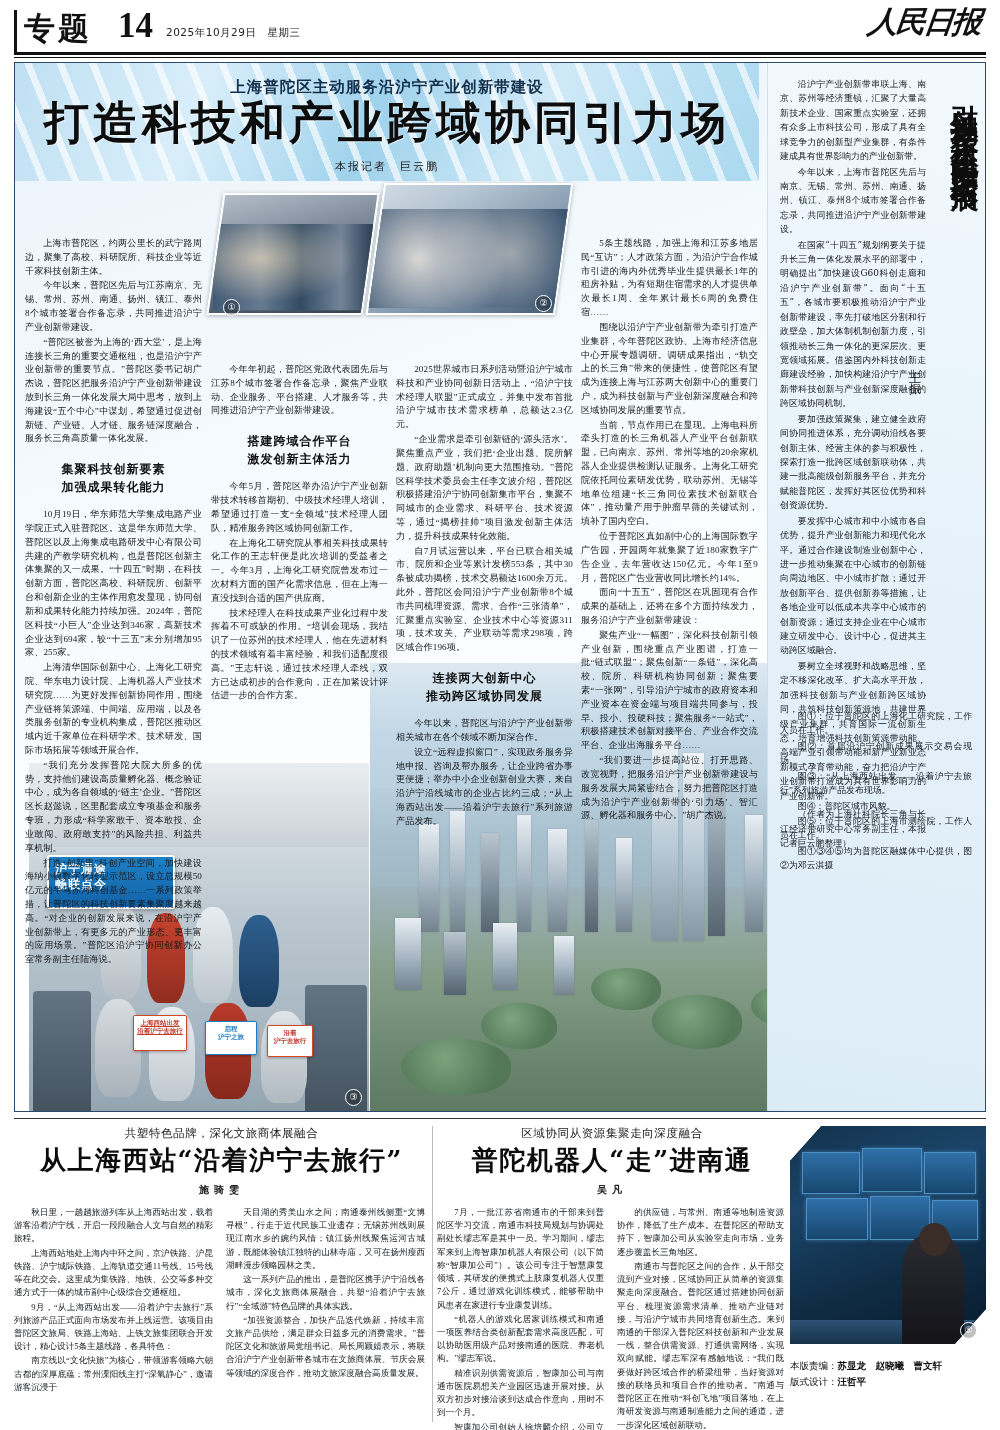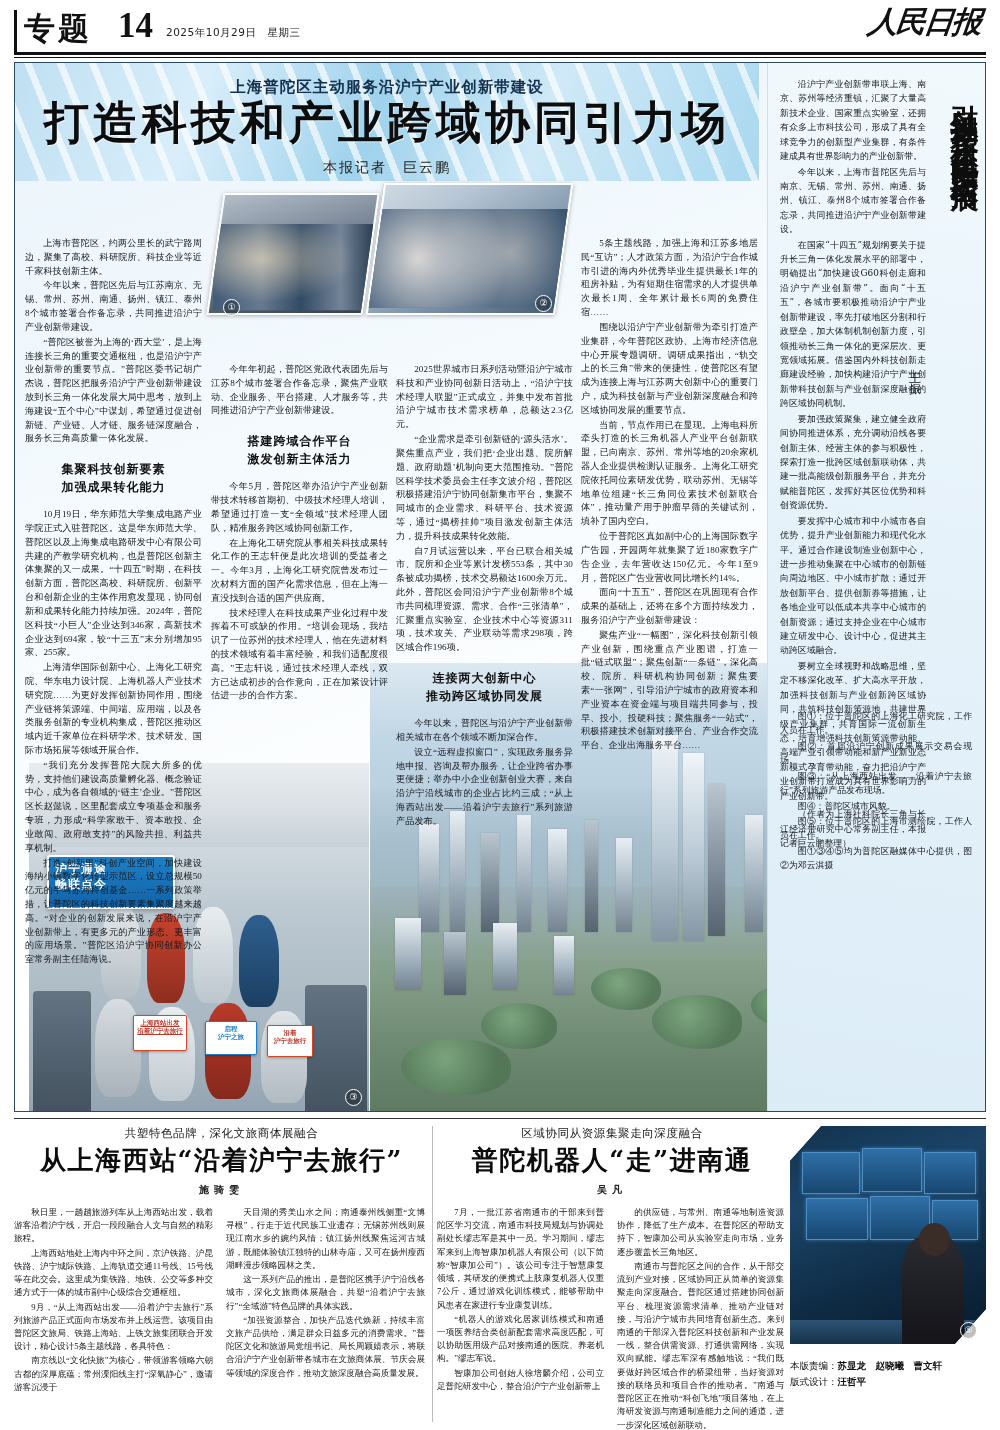--- a/index.html
+++ b/index.html
@@ -40,21 +40,21 @@
     background:repeating-linear-gradient(68deg,rgba(255,255,255,.65) 0px,rgba(255,255,255,.65) 7px,
       rgba(255,255,255,0) 7px,rgba(255,255,255,0) 30px);}
   .hero-shoulder{position:absolute;left:0;top:14px;width:744px;text-align:center;
     font-size:15.5px;font-weight:bold;letter-spacing:1px;color:#15304d;
     font-family:"DejaVu Serif",serif;}
   .hero-title{position:absolute;left:0;top:36px;width:744px;text-align:center;
     font-size:45px;font-weight:bold;letter-spacing:4px;color:#0d0d0d;
     font-family:"DejaVu Sans",sans-serif;line-height:1.05;
     text-shadow:1px 1px 0 rgba(255,255,255,.5);}
   .hero-byline{position:absolute;left:0;top:96px;width:744px;text-align:center;
-    font-size:14px;color:#222;letter-spacing:2px;font-family:"DejaVu Serif",serif;}
+    font-size:11px;color:#222;letter-spacing:2px;font-family:"DejaVu Serif",serif;}
 
   
   .cols{position:absolute;left:10px;top:126px;width:740px;height:700px;}
   .col{position:absolute;top:0;width:177px;font-size:9.1px;line-height:1.52;
     text-align:justify;color:#15181c;letter-spacing:.1px;margin-top:48px;}
   .c1{left:0;}.c2{left:186px;}.c3{left:371px;}.c4{left:556px;}
   .col p{margin:0 0 1px 0;text-indent:2em;}
   .sub-h{margin:14px 0 12px 0;text-align:center;font-size:12px;font-weight:bold;
     line-height:1.5;letter-spacing:1px;color:#111;font-family:"DejaVu Sans",sans-serif;
     text-indent:0;}
@@ -304,20 +304,21 @@
         <p>设立“远程虚拟窗口”，实现政务服务异地申报、咨询及帮办服务，让企业跨省办事更便捷；举办中小企业创新创业大赛，来自沿沪宁沿线城市的企业占比约三成；“从上海西站出发——沿着沪宁去旅行”系列旅游产品发布。</p>
       </div>
 
       <div class="col c4">
         <p>5条主题线路，加强上海和江苏多地居民“互访”；人才政策方面，为沿沪宁合作城市引进的海内外优秀毕业生提供最长1年的租房补贴，为有短期住宿需求的人才提供单次最长1周、全年累计最长6周的免费住宿……</p>
         <p>围绕以沿沪宁产业创新带为牵引打造产业集群，今年普陀区政协、上海市经济信息中心开展专题调研。调研成果指出，“轨交上的长三角”带来的便捷性，使普陀区有望成为连接上海与江苏两大创新中心的重要门户，成为科技创新与产业创新深度融合和跨区域协同发展的重要节点。</p>
         <p>当前，节点作用已在显现。上海电科所牵头打造的长三角机器人产业平台创新联盟，已向南京、苏州、常州等地的20余家机器人企业提供检测认证服务。上海化工研究院依托同位素研发优势，联动苏州、无锡等地单位组建“长三角同位素技术创新联合体”，推动量产用于肿瘤早筛的关键试剂，填补了国内空白。</p>
         <p>位于普陀区真如副中心的上海国际数字广告园，开园两年就集聚了近180家数字广告企业，去年营收达150亿元。今年1至9月，普陀区广告业营收同比增长约14%。</p>
         <p>面向“十五五”，普陀区在巩固现有合作成果的基础上，还将在多个方面持续发力，服务沿沪宁产业创新带建设：</p>
         <p>聚焦产业“一幅图”，深化科技创新引领产业创新，围绕重点产业图谱，打造一批“链式联盟”；聚焦创新“一条链”，深化高校、院所、科研机构协同创新；聚焦要素“一张网”，引导沿沪宁城市的政府资本和产业资本在资金端与项目端共同参与，投早、投小、投硬科技；聚焦服务“一站式”，积极搭建技术创新对接平台、产业合作交流平台、企业出海服务平台……</p>
+        <p>“我们要进一步提高站位、打开思路、改宽视野，把服务沿沪宁产业创新带建设与服务发展大局紧密结合，努力把普陀区打造成为沿沪宁产业创新带的‘引力场’、智汇源、孵化器和服务中心。”胡广杰说。</p>
       </div>
     </div>
 
     <div class="side">
       <div class="side-title">引领推动长三角一体化向更深层次拓展</div>
       <div class="side-author">王振</div>
       <div class="side-body">
         <p>沿沪宁产业创新带串联上海、南京、苏州等经济重镇，汇聚了大量高新技术企业、国家重点实验室，还拥有众多上市科技公司，形成了具有全球竞争力的创新型产业集群，有条件建成具有世界影响力的产业创新带。</p>
         <p>今年以来，上海市普陀区先后与南京、无锡、常州、苏州、南通、扬州、镇江、泰州8个城市签署合作备忘录，共同推进沿沪宁产业创新带建设。</p>
         <p>在国家“十四五”规划纲要关于提升长三角一体化发展水平的部署中，明确提出“加快建设G60科创走廊和沿沪宁产业创新带”。面向“十五五”，各城市要积极推动沿沪宁产业创新带建设，率先打破地区分割和行政壁垒，加大体制机制创新力度，引领推动长三角一体化的更深层次、更宽领域拓展。借鉴国内外科技创新走廊建设经验，加快构建沿沪宁产业创新带科技创新与产业创新深度融合的跨区域协同机制。</p>
@@ -361,20 +362,21 @@
   </div>
 
   <div class="bot-right">
     <div class="bot-shoulder">区域协同从资源集聚走向深度融合</div>
     <div class="bot-title">普陀机器人“走”进南通</div>
     <div class="bot-byline">吴凡</div>
     <div class="bot-cols">
       <div class="bot-col br-c1">
         <p>7月，一批江苏省南通市的干部来到普陀区学习交流，南通市科技局规划与协调处副处长缪志军是其中一员。学习期间，缪志军来到上海智康加机器人有限公司（以下简称“智康加公司”）。该公司专注于智慧康复领域，其研发的便携式上肢康复机器人仅重7公斤，通过游戏化训练模式，能够帮助中风患者在家进行专业康复训练。</p>
         <p>“机器人的游戏化居家训练模式和南通一项医养结合类创新配套需求高度匹配，可以协助医用级产品对接南通的医院、养老机构。”缪志军说。</p>
+        <p>精准识别供需资源后，智康加公司与南通市医院易想关产业园区迅速开展对接。从双方初步对接洽谈到达成合作意向，用时不到一个月。</p>
         <p>智康加公司创始人徐培麟介绍，公司立足普陀研发中心，整合沿沪宁产业创新带上</p>
       </div>
       <div class="bot-col br-c2">
         <p>的供应链，与常州、南通等地制造资源协作，降低了生产成本。在普陀区的帮助支持下，智康加公司从实验室走向市场，业务逐步覆盖长三角地区。</p>
         <p>南通市与普陀区之间的合作，从干部交流到产业对接，区域协同正从简单的资源集聚走向深度融合。普陀区通过搭建协同创新平台、梳理资源需求清单、推动产业链对接，与沿沪宁城市共同培育创新生态。来到南通的干部深入普陀区科技创新和产业发展一线，整合供需资源、打通供需网络，实现双向赋能。缪志军深有感触地说：“我们既要做好跨区域合作的桥梁纽带，当好资源对接的联络员和项目合作的推动者。”南通与普陀区正在推动“科创飞地”项目落地，在上海研发资源与南通制造能力之间的通道，进一步深化区域创新联动。</p>
       </div>
     </div>
   </div>
 
   <div class="photo-hex">

